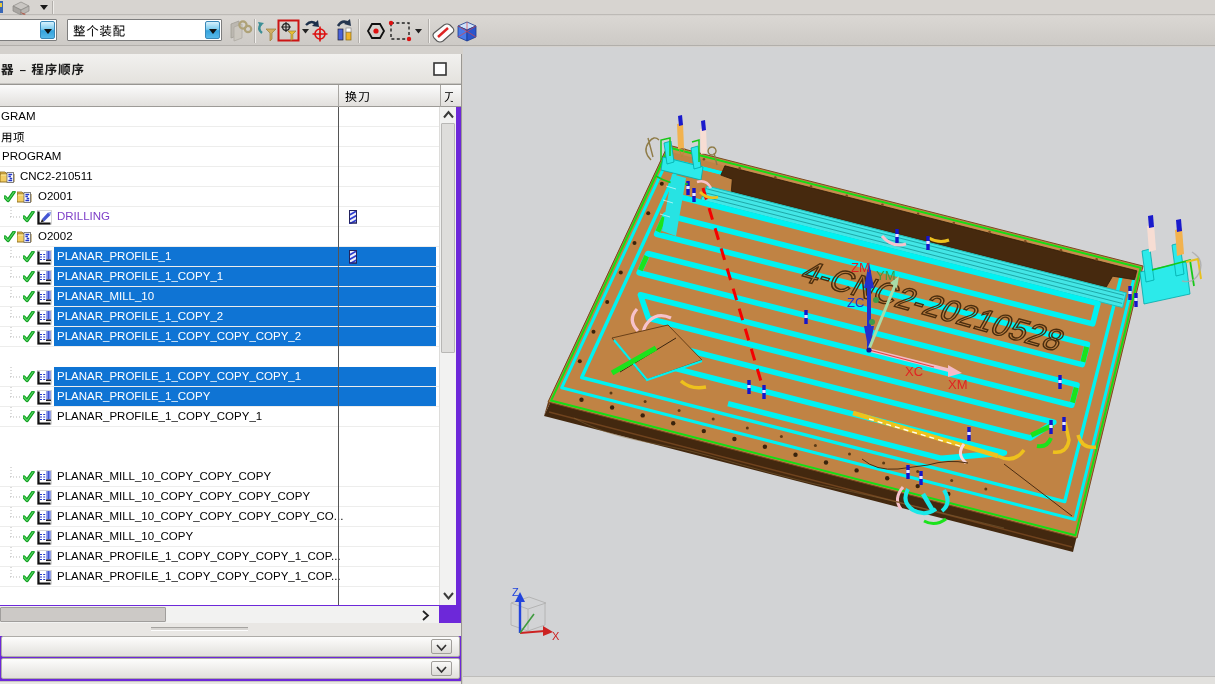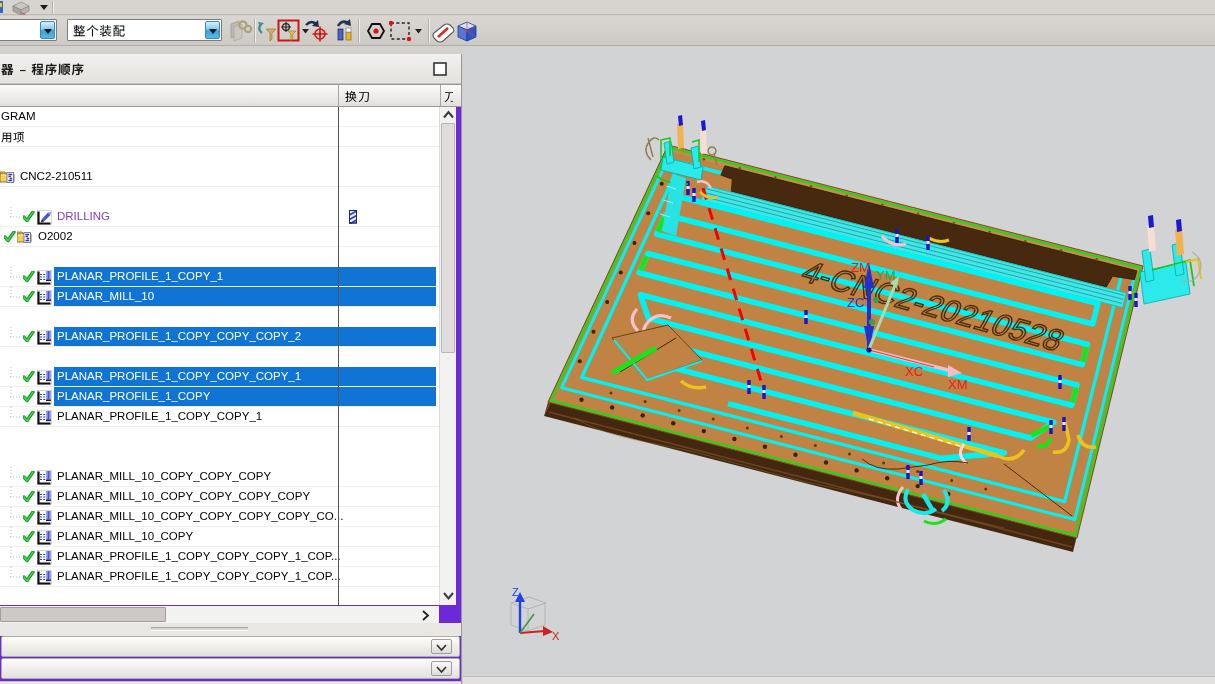--- a/index.html
+++ b/index.html
@@ -179,26 +179,38 @@
       </svg>
       <div class="row" style="top:0px">
         <span class="lbl" style="left:1px">GRAM</span>
       </div>
       <div class="row" style="top:20px">
         <svg class="abs" style="left:0;top:0" width="40" height="20">
           <path transform="translate(1.0 14.5) scale(0.01150 -0.01150)" d="M196 770H843V698H196ZM196 537H841V466H196ZM190 298H843V227H190ZM153 770H227V407Q227 350 222 285Q217 220 204 153Q190 87 163 26Q135 -35 90 -85Q85 -77 74 -68Q63 -58 52 -49Q41 -40 32 -36Q74 11 98 66Q122 121 134 179Q146 238 150 296Q153 354 153 407ZM813 770H887V22Q887 -14 877 -33Q866 -52 841 -62Q816 -71 771 -73Q726 -75 655 -74Q652 -60 645 -39Q637 -17 629 -2Q664 -3 697 -3Q729 -4 753 -3Q777 -3 786 -3Q801 -2 807 3Q813 8 813 22ZM467 743H543V-71H467Z" fill="#000"></path>
           <path transform="translate(13.0 14.5) scale(0.01150 -0.01150)" d="M46 722H363V650H46ZM172 689H247V194H172ZM29 184Q70 195 125 211Q180 227 243 246Q305 265 369 284L379 219Q292 189 204 159Q117 130 48 106ZM381 796H957V728H381ZM623 766 712 753Q694 710 675 666Q655 622 638 591L570 605Q585 640 600 685Q615 731 623 766ZM618 500H693V289Q693 240 681 189Q669 138 636 90Q602 42 537 -1Q472 -44 366 -77Q362 -69 353 -58Q345 -48 336 -37Q327 -26 319 -19Q421 9 481 46Q541 82 571 124Q600 165 609 208Q618 250 618 289ZM689 91 736 138Q775 114 818 85Q860 56 899 27Q937 -2 961 -26L911 -79Q888 -55 850 -25Q813 5 771 36Q728 66 689 91ZM417 624H891V155H816V556H490V153H417Z" fill="#000"></path>
         </svg>
       </div>
+      <div class="row" style="top:40px">
+        <span class="lbl" style="left:2px">PROGRAM</span>
+      </div>
       <div class="row" style="top:60px">
         <svg class="abs" style="left:0px;top:3px" width="15" height="15">
           <use href="#fold"></use>
         </svg>
         <span class="lbl" style="left:20px">CNC2-210511</span>
       </div>
+      <div class="row" style="top:80px">
+        <svg class="abs" style="left:4px;top:4px" width="12" height="12">
+          <use href="#chk"></use>
+        </svg>
+        <svg class="abs" style="left:17px;top:3px" width="15" height="15">
+          <use href="#fold"></use>
+        </svg>
+        <span class="lbl" style="left:38px">O2001</span>
+      </div>
       <div class="row" style="top:100px">
         <svg class="abs" style="left:10px;top:0" width="14" height="20">
           <path d="M0 10 h12" stroke="#b8b8b8" stroke-width="1" stroke-dasharray="1 2"></path>
           <path d="M1 0 v10" stroke="#b8b8b8" stroke-width="1" stroke-dasharray="1 2"></path>
         </svg>
         <svg class="abs" style="left:23px;top:4px" width="12" height="12">
           <use href="#chk"></use>
         </svg>
         <svg class="abs" style="left:37px;top:3px" width="15" height="15">
           <use href="#drill"></use>
@@ -210,20 +222,37 @@
       </div>
       <div class="row" style="top:120px">
         <svg class="abs" style="left:4px;top:4px" width="12" height="12">
           <use href="#chk"></use>
         </svg>
         <svg class="abs" style="left:17px;top:3px" width="15" height="15">
           <use href="#fold"></use>
         </svg>
         <span class="lbl" style="left:38px">O2002</span>
       </div>
+      <div class="row rowsel" style="top:140px">
+        <div class="sel"></div>
+        <svg class="abs" style="left:10px;top:0" width="14" height="20">
+          <path d="M0 10 h12" stroke="#b8b8b8" stroke-width="1" stroke-dasharray="1 2"></path>
+          <path d="M1 0 v10" stroke="#b8b8b8" stroke-width="1" stroke-dasharray="1 2"></path>
+        </svg>
+        <svg class="abs" style="left:23px;top:4px" width="12" height="12">
+          <use href="#chk"></use>
+        </svg>
+        <svg class="abs" style="left:37px;top:3px" width="15" height="15">
+          <use href="#mill"></use>
+        </svg>
+        <span class="lbl" style="left:57px">PLANAR_PROFILE_1</span>
+        <svg class="abs" style="left:349px;top:3px" width="8" height="14">
+          <use href="#tool"></use>
+        </svg>
+      </div>
       <div class="row rowsel" style="top:160px">
         <div class="sel"></div>
         <svg class="abs" style="left:10px;top:0" width="14" height="20">
           <path d="M0 10 h12" stroke="#b8b8b8" stroke-width="1" stroke-dasharray="1 2"></path>
           <path d="M1 0 v10" stroke="#b8b8b8" stroke-width="1" stroke-dasharray="1 2"></path>
         </svg>
         <svg class="abs" style="left:23px;top:4px" width="12" height="12">
           <use href="#chk"></use>
         </svg>
         <svg class="abs" style="left:37px;top:3px" width="15" height="15">
@@ -237,20 +266,34 @@
           <path d="M0 10 h12" stroke="#b8b8b8" stroke-width="1" stroke-dasharray="1 2"></path>
           <path d="M1 0 v10" stroke="#b8b8b8" stroke-width="1" stroke-dasharray="1 2"></path>
         </svg>
         <svg class="abs" style="left:23px;top:4px" width="12" height="12">
           <use href="#chk"></use>
         </svg>
         <svg class="abs" style="left:37px;top:3px" width="15" height="15">
           <use href="#mill"></use>
         </svg>
         <span class="lbl" style="left:57px">PLANAR_MILL_10</span>
+      </div>
+      <div class="row rowsel" style="top:200px">
+        <div class="sel"></div>
+        <svg class="abs" style="left:10px;top:0" width="14" height="20">
+          <path d="M0 10 h12" stroke="#b8b8b8" stroke-width="1" stroke-dasharray="1 2"></path>
+          <path d="M1 0 v10" stroke="#b8b8b8" stroke-width="1" stroke-dasharray="1 2"></path>
+        </svg>
+        <svg class="abs" style="left:23px;top:4px" width="12" height="12">
+          <use href="#chk"></use>
+        </svg>
+        <svg class="abs" style="left:37px;top:3px" width="15" height="15">
+          <use href="#mill"></use>
+        </svg>
+        <span class="lbl" style="left:57px">PLANAR_PROFILE_1_COPY_2</span>
       </div>
       <div class="row rowsel" style="top:220px">
         <div class="sel"></div>
         <svg class="abs" style="left:10px;top:0" width="14" height="20">
           <path d="M0 10 h12" stroke="#b8b8b8" stroke-width="1" stroke-dasharray="1 2"></path>
           <path d="M1 0 v10" stroke="#b8b8b8" stroke-width="1" stroke-dasharray="1 2"></path>
         </svg>
         <svg class="abs" style="left:23px;top:4px" width="12" height="12">
           <use href="#chk"></use>
         </svg>

